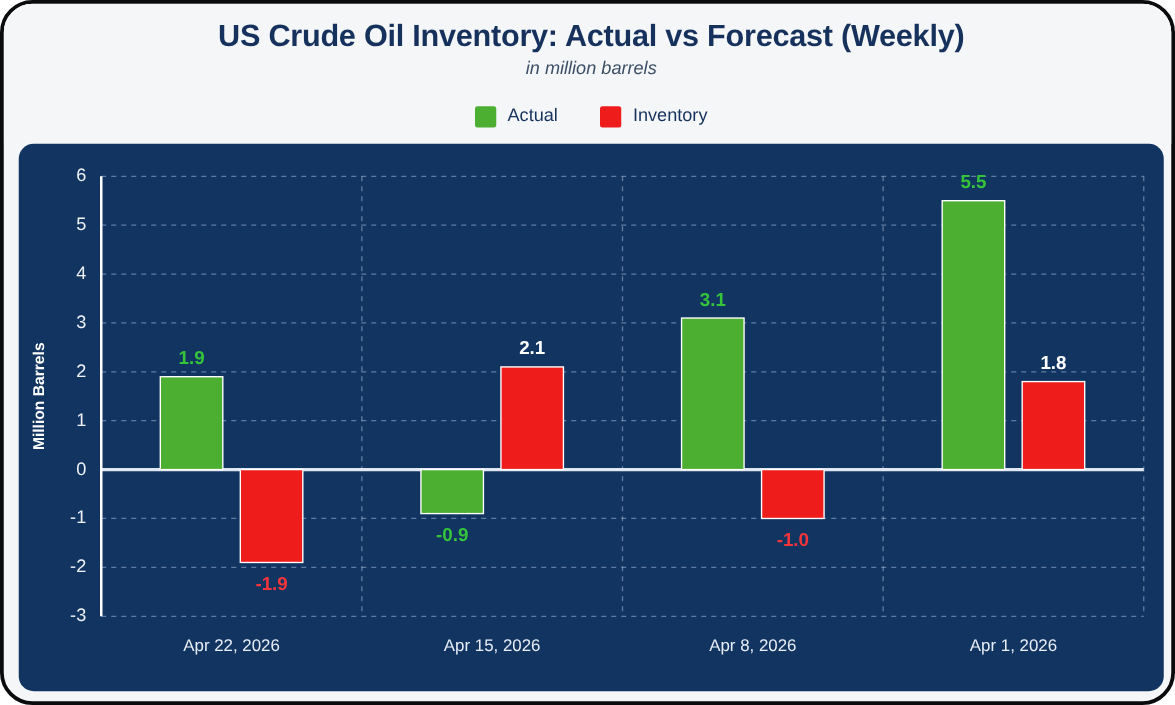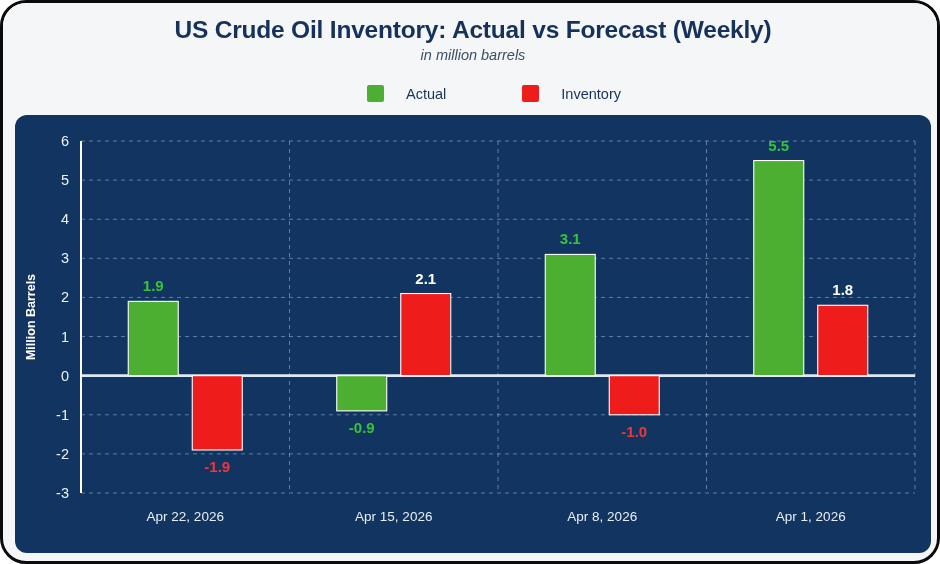--- a/index.html
+++ b/index.html
@@ -57,23 +57,22 @@
     position: absolute;
     left: 0; top: 82px;
     width: 940px;
     display: flex;
     justify-content: center;
     align-items: center;
     gap: 34px;
   }
   .legend-item {
     display: flex;
-    align-items: center;
-    gap: 22px;
-    margin-left: 42px;
+    align-items: flex-start;
+    gap: 9px;
   }
   .legend-swatch {
     width: 17px;
     height: 17px;
     border-radius: 2px;
     display: block;
   }
   .legend-label {
     font-size: 14.5px;
     color: #16325c;

